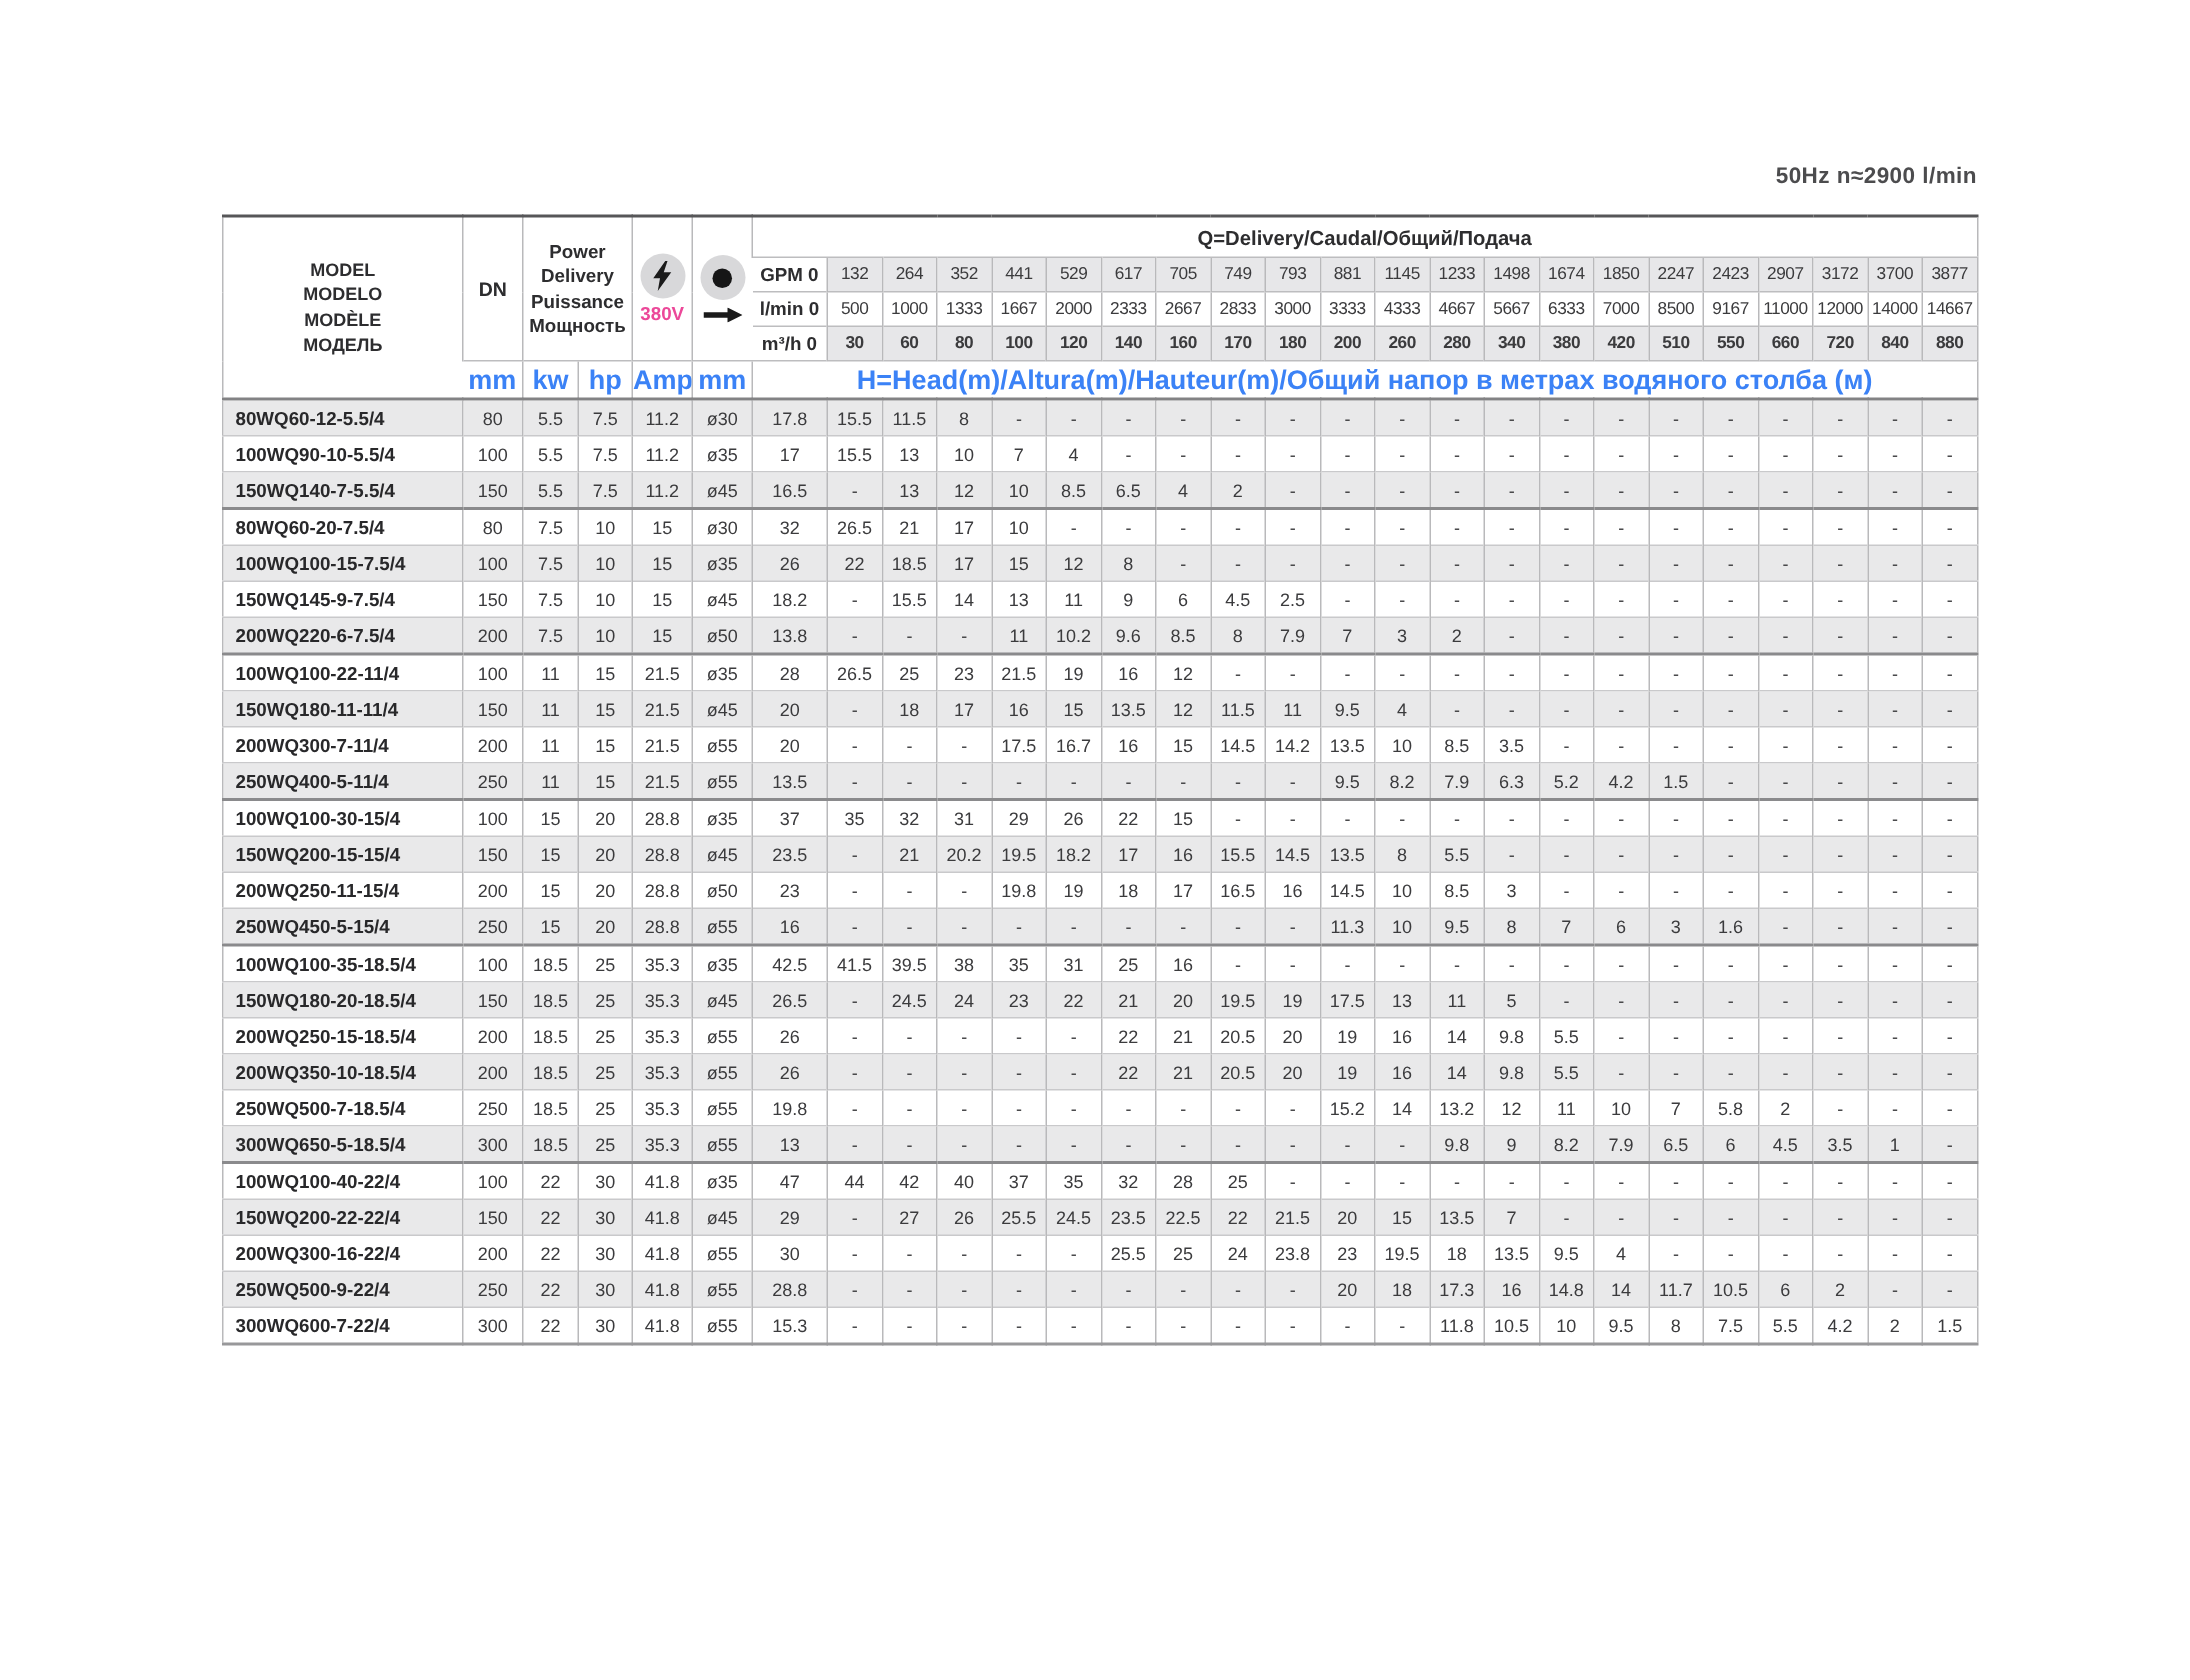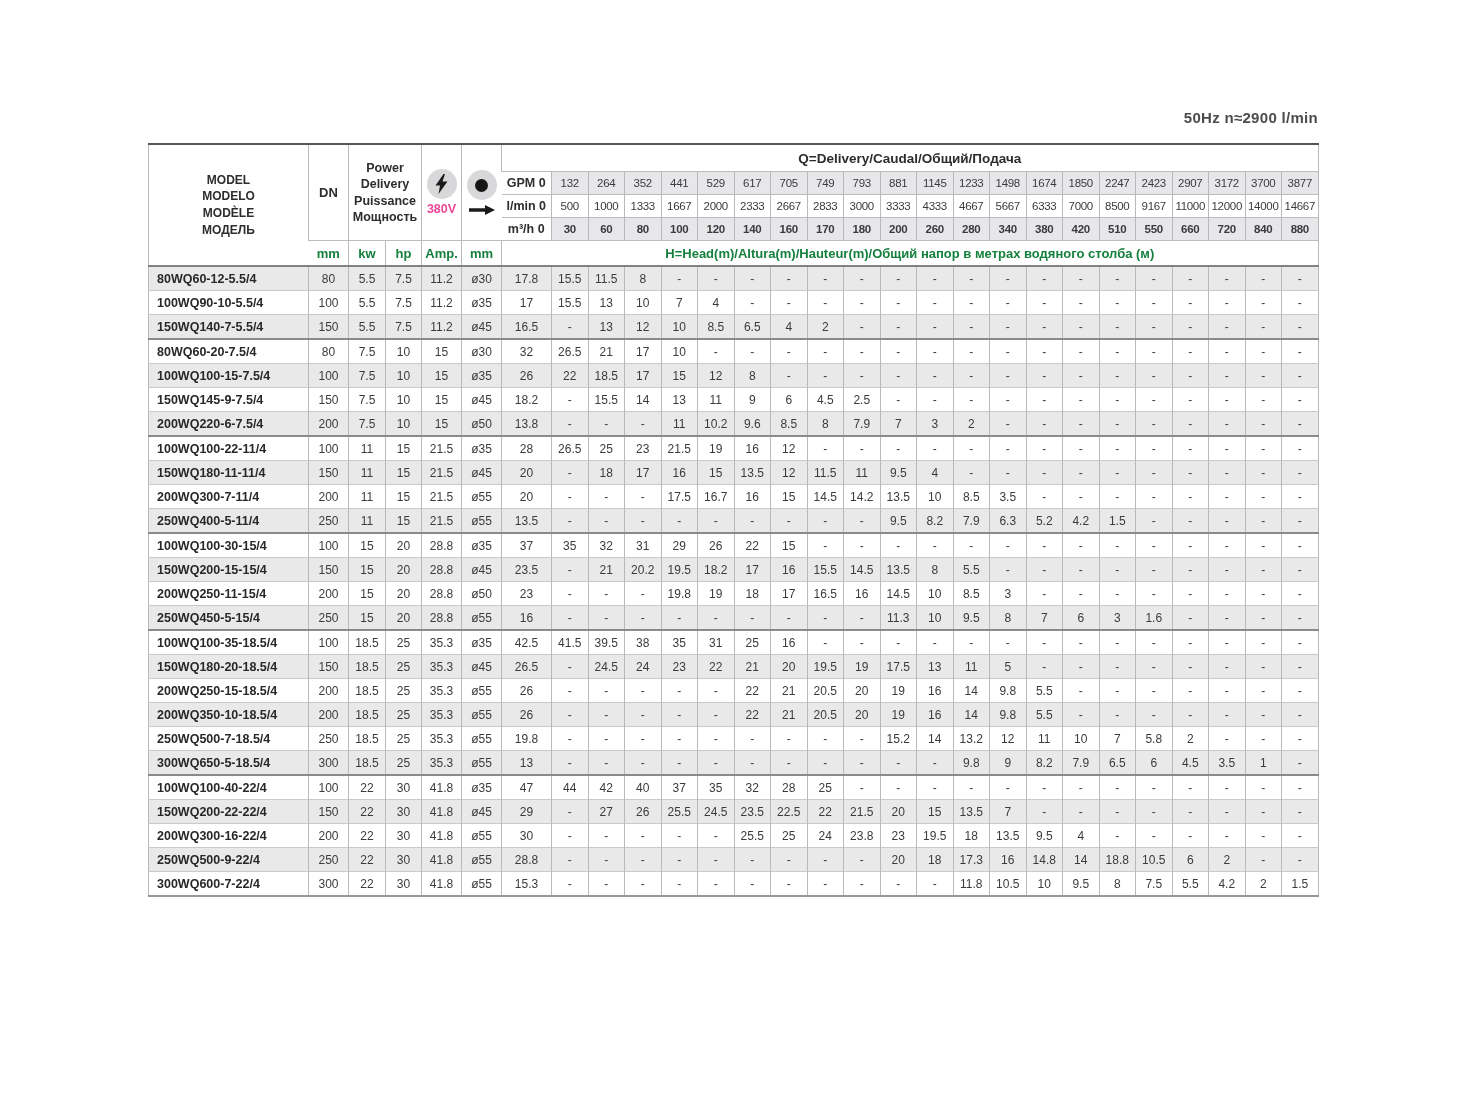--- a/index.html
+++ b/index.html
@@ -54,21 +54,21 @@
   .dot { width:13px; height:13px; border-radius:50%; background:#161616; }
   .volt-label { font-weight:bold; font-size:12.5px; margin-top:3px; color:#ec4899; }
   .arrow-wrap { margin-top:5px; line-height:0; }
 
   .flow-row th, .flow-row td { height:22px; border-top:1px solid #bdbdbf; }
   .flow-label { font-weight:bold; font-size:12.5px; color:#2d2d2f; background:#fff; }
   .flow-row td { font-size:11.5px; letter-spacing:-0.3px; }
   .flow-row.shade td { background:#e7e7e9; }
   .flow-row.bold td, .flow-row.bold th { font-weight:bold; }
 
-  .unit-row th { height:24px; border-top:1px solid #bdbdbf; font-weight:bold; font-size:13px; color:#15803d; background:#fff; }
+  .unit-row th { height:24px; border-top:1px solid #bdbdbf; font-weight:bold; font-size:18px; color:#3b82f6; background:#fff; }
   .head-note { font-weight:bold; font-size:13px; color:#2d2d2f; }
 
   
   tbody td { height:23px; border-top:1px solid #c9c9cb; font-size:12px; }
   tbody tr:nth-child(odd) { background:#e9e9ea; }
   tbody tr.group-start td { border-top:2px solid #8a8a8c; }
   td.c-model {
     text-align:left; padding-left:8px; font-weight:bold; font-size:12.5px; color:#28282a;
   }
   td.c-head0 { font-size:12px; }
@@ -964,21 +964,21 @@
           <td class="c-head">-</td>
           <td class="c-head">-</td>
           <td class="c-head">-</td>
           <td class="c-head">-</td>
           <td class="c-head">20</td>
           <td class="c-head">18</td>
           <td class="c-head">17.3</td>
           <td class="c-head">16</td>
           <td class="c-head">14.8</td>
           <td class="c-head">14</td>
-          <td class="c-head">18.8</td>
+          <td class="c-head">11.7</td>
           <td class="c-head">10.5</td>
           <td class="c-head">6</td>
           <td class="c-head">2</td>
           <td class="c-head">-</td>
           <td class="c-head">-</td>
         </tr>
         <tr>
           <td class="c-model">300WQ600-7-22/4</td>
           <td class="c-dn">300</td>
           <td class="c-kw">22</td>

